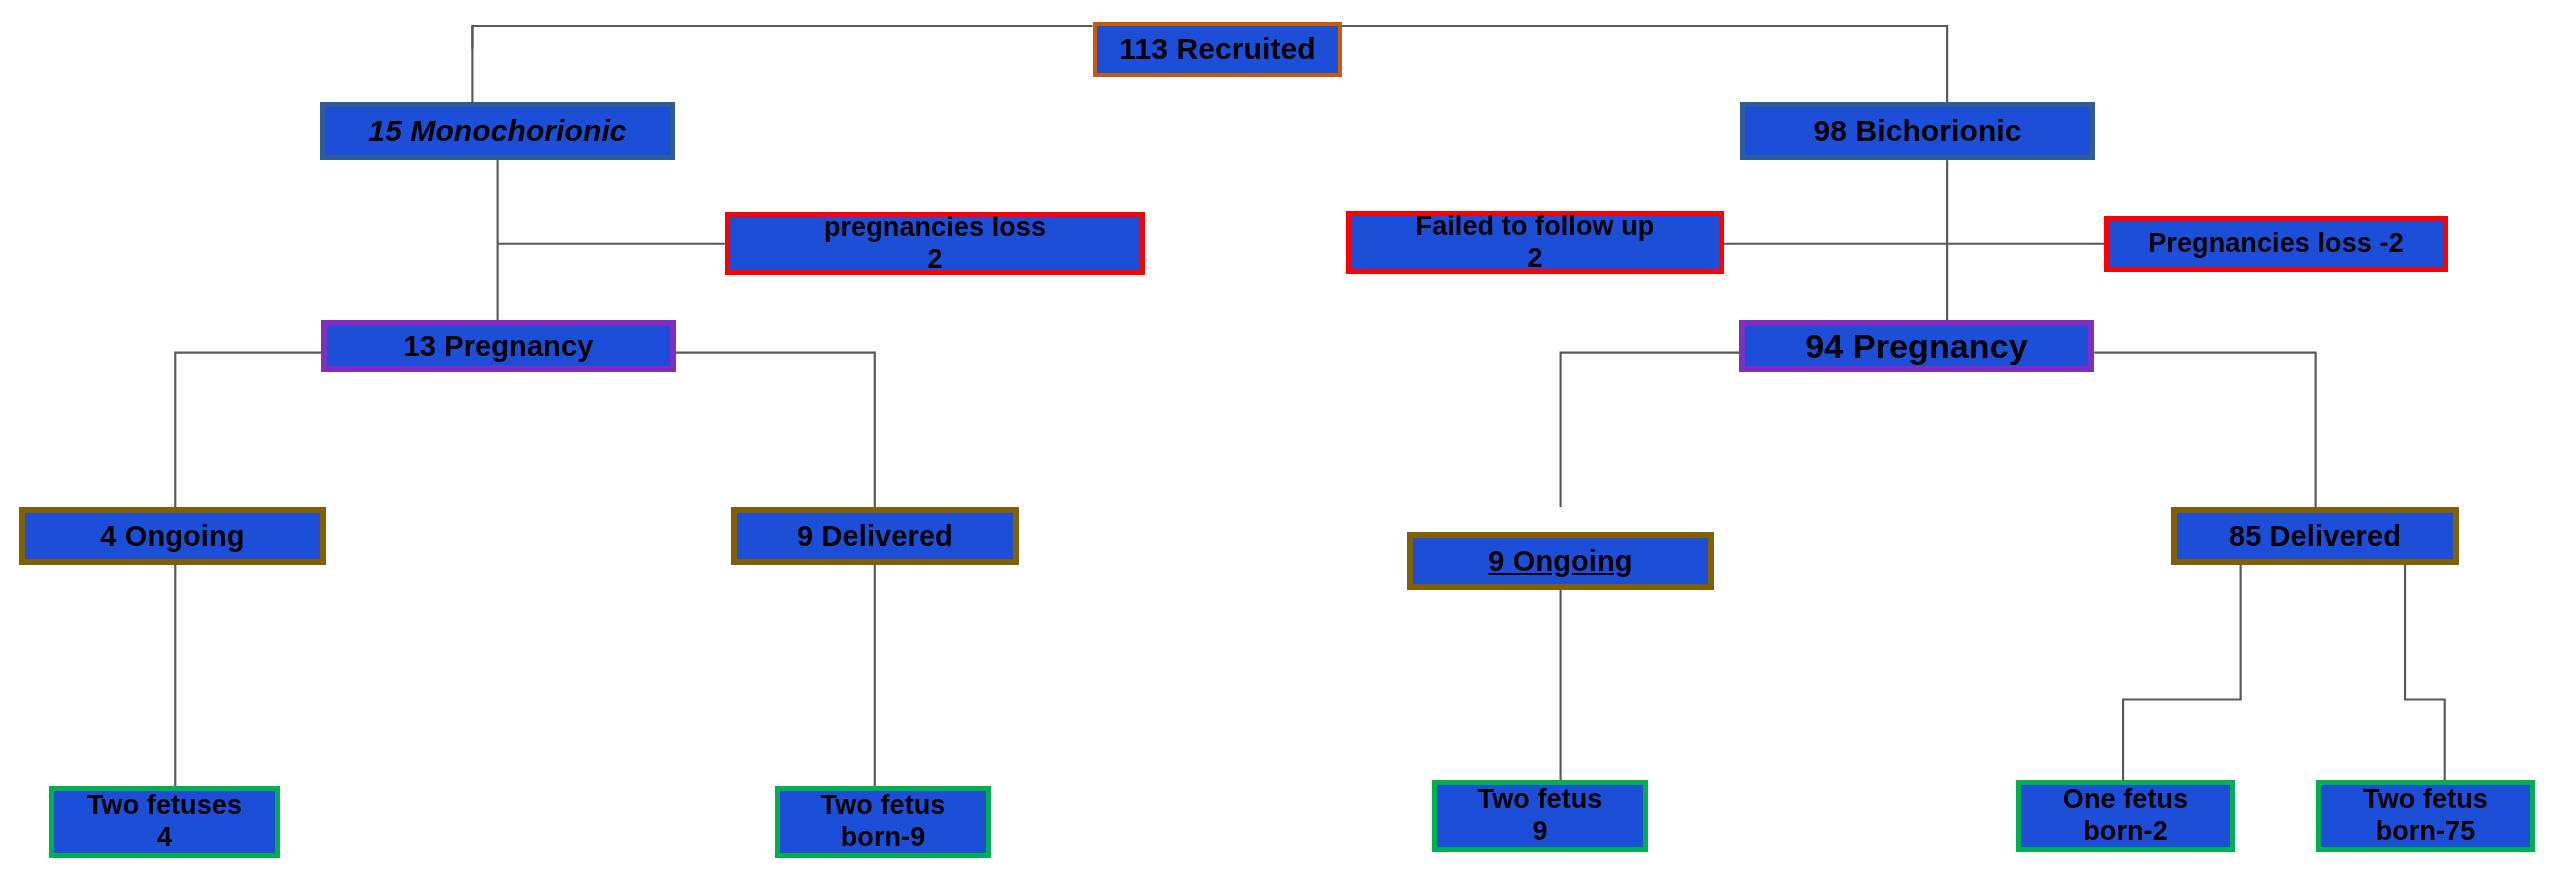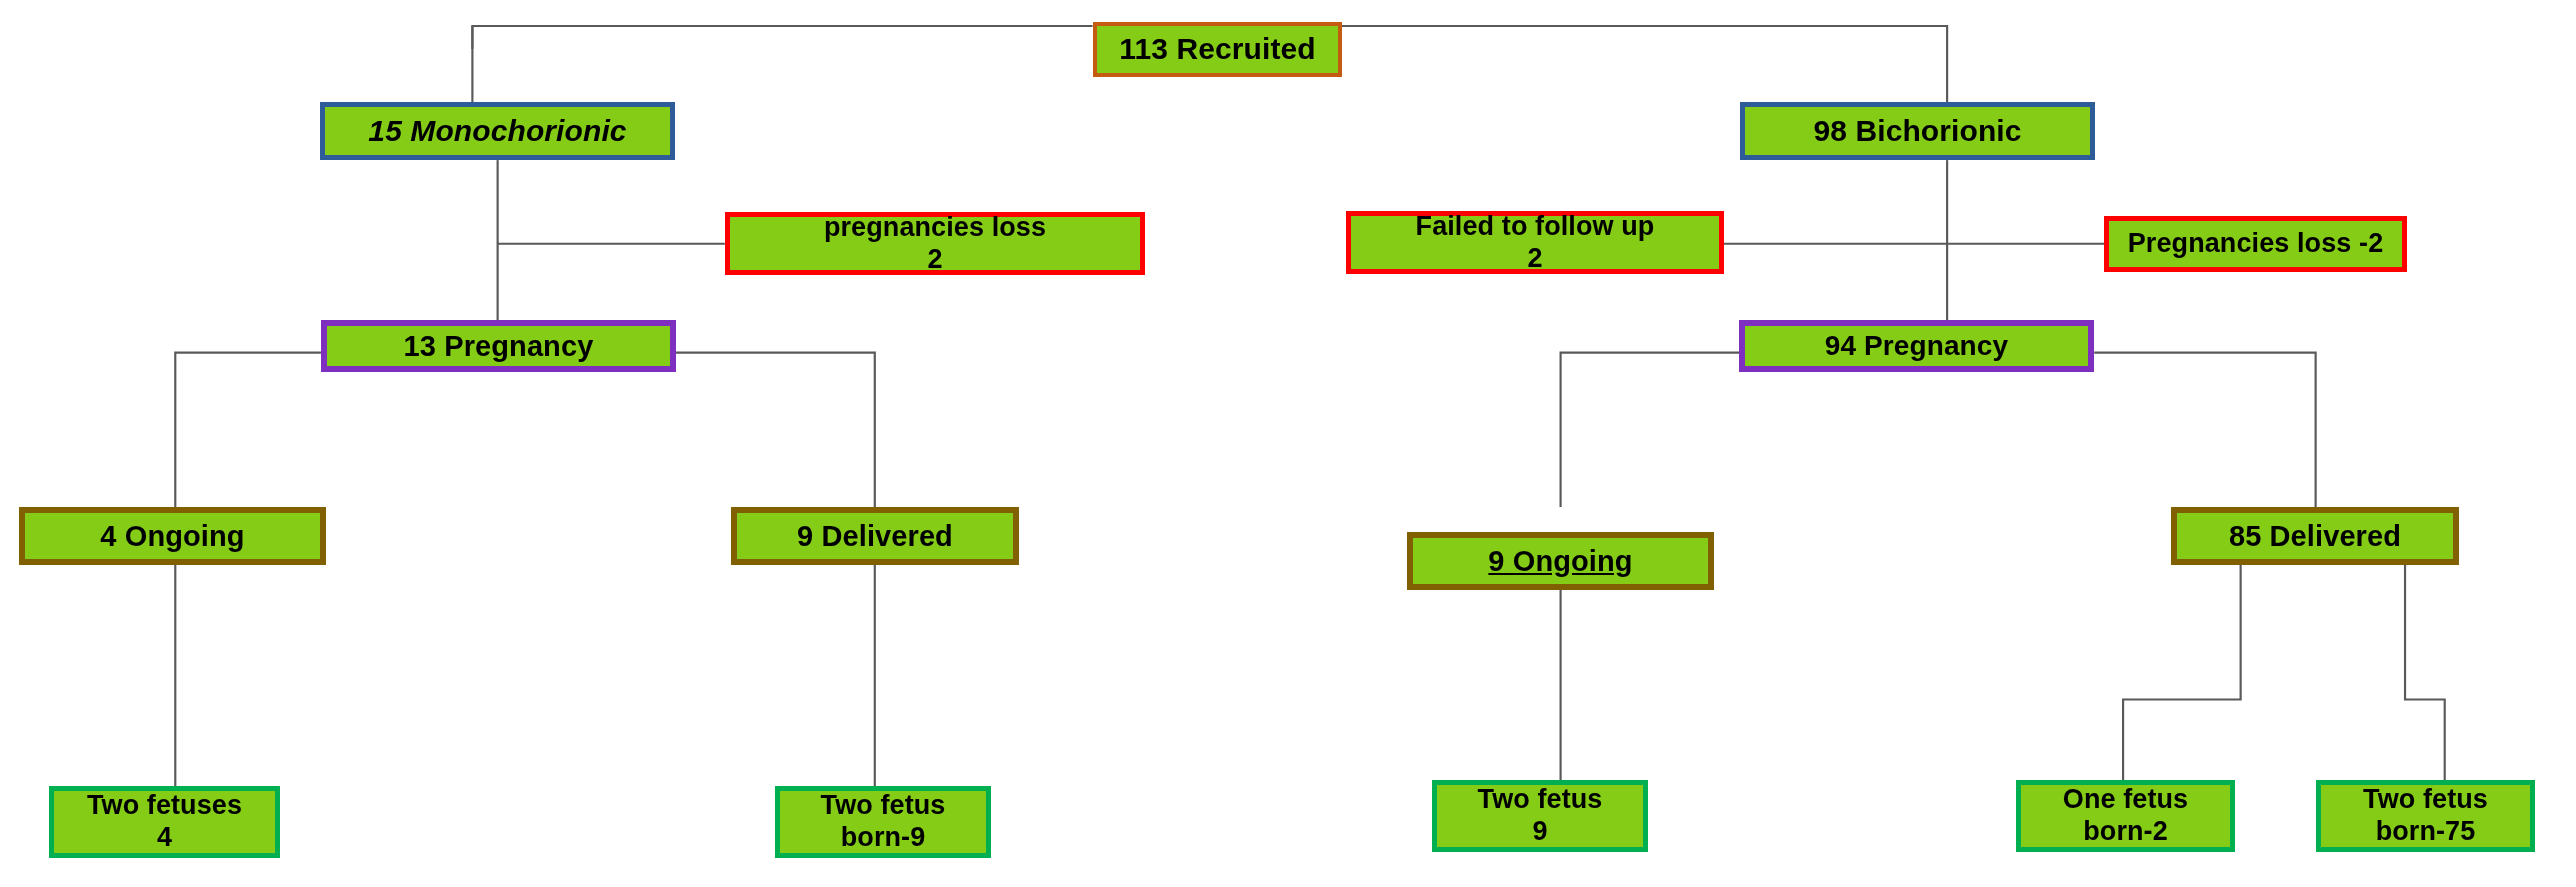--- a/index.html
+++ b/index.html
@@ -21,21 +21,21 @@
     position: absolute;
     left: 0;
     top: 0;
     width: 2576px;
     height: 887px;
     pointer-events: none;
   }
   .node {
     position: absolute;
     box-sizing: border-box;
-    background: #84cc16;
+    background: #1d4ed8;
     display: flex;
     align-items: center;
     justify-content: center;
     text-align: center;
     font-weight: bold;
     color: #000000;
     line-height: 1.18;
     white-space: pre-line;
     letter-spacing: 0.1px;
   }
@@ -71,23 +71,23 @@
       <polyline points="3335,783 3335,970 3390,970 3390,1082" fill="none" stroke="#595959" stroke-width="3"></polyline>
     </svg>
   <div id="nodes">
       <div class="node" style="left: 1093px; top: 21.6px; width: 249px; height: 55px; border: 4.3px solid rgb(197, 90, 17); font-size: 30px; color: rgb(0, 0, 0);"><span class="label">113 Recruited</span></div>
       <div class="node" style="left: 320px; top: 102px; width: 355px; height: 58px; border: 5.8px solid rgb(46, 92, 153); font-size: 30px; color: rgb(0, 0, 0); font-style: italic;"><span class="label">15 Monochorionic</span></div>
       <div class="node" style="left: 1740px; top: 102px; width: 355px; height: 58px; border: 5.8px solid rgb(46, 92, 153); font-size: 30px; color: rgb(0, 0, 0); align-items: center;"><span class="label">98 Bichorionic</span></div>
       <div class="node" style="left: 725px; top: 212px; width: 420px; height: 63px; border: 5px solid rgb(255, 0, 0); font-size: 27px; color: rgb(0, 0, 0);"><span class="label">pregnancies loss
 2</span></div>
       <div class="node" style="left: 1346px; top: 211px; width: 378px; height: 63px; border: 5px solid rgb(255, 0, 0); font-size: 27px; color: rgb(0, 0, 0);"><span class="label">Failed to follow up
 2</span></div>
-      <div class="node" style="left: 2104px; top: 216px; width: 303px; height: 56px; border: 5px solid rgb(255, 0, 0); font-size: 27px; color: rgb(0, 0, 0);"><span class="label">Pregnancies loss -2</span></div>
+      <div class="node" style="left: 2104px; top: 216px; width: 344px; height: 56px; border: 5px solid rgb(255, 0, 0); font-size: 27px; color: rgb(0, 0, 0);"><span class="label">Pregnancies loss -2</span></div>
       <div class="node" style="left: 321px; top: 320px; width: 355px; height: 52px; border: 6.5px solid rgb(127, 47, 191); font-size: 29px; color: rgb(0, 0, 0);"><span class="label">13 Pregnancy</span></div>
-      <div class="node" style="left: 1739px; top: 320px; width: 355px; height: 52px; border: 6.5px solid rgb(127, 47, 191); font-size: 28px; color: rgb(0, 0, 0);"><span class="label">94 Pregnancy</span></div>
+      <div class="node" style="left: 1739px; top: 320px; width: 355px; height: 52px; border: 6.5px solid rgb(127, 47, 191); font-size: 34px; color: rgb(0, 0, 0);"><span class="label">94 Pregnancy</span></div>
       <div class="node" style="left: 19px; top: 507px; width: 307px; height: 58px; border: 6.5px solid rgb(128, 96, 0); font-size: 29px; color: rgb(0, 0, 0);"><span class="label">4  Ongoing</span></div>
       <div class="node" style="left: 731px; top: 507px; width: 288px; height: 58px; border: 6.5px solid rgb(128, 96, 0); font-size: 29px; color: rgb(0, 0, 0);"><span class="label">9 Delivered</span></div>
       <div class="node" style="left: 1407px; top: 532px; width: 307px; height: 58px; border: 6.5px solid rgb(128, 96, 0); font-size: 29px; color: rgb(0, 0, 0); text-decoration: underline;"><span class="label">9  Ongoing</span></div>
       <div class="node" style="left: 2171px; top: 507px; width: 288px; height: 58px; border: 6.5px solid rgb(128, 96, 0); font-size: 29px; color: rgb(0, 0, 0);"><span class="label">85 Delivered</span></div>
       <div class="node" style="left: 49px; top: 786px; width: 231px; height: 72px; border: 5.8px solid rgb(0, 176, 80); font-size: 27px; color: rgb(0, 0, 0);"><span class="label">Two fetuses
 4</span></div>
       <div class="node" style="left: 775px; top: 786px; width: 216px; height: 72px; border: 5.8px solid rgb(0, 176, 80); font-size: 27px; color: rgb(0, 0, 0);"><span class="label">Two fetus
 born-9</span></div>
       <div class="node" style="left: 1432px; top: 780px; width: 216px; height: 72px; border: 5.8px solid rgb(0, 176, 80); font-size: 27px; color: rgb(0, 0, 0);"><span class="label">Two fetus
 9</span></div>

